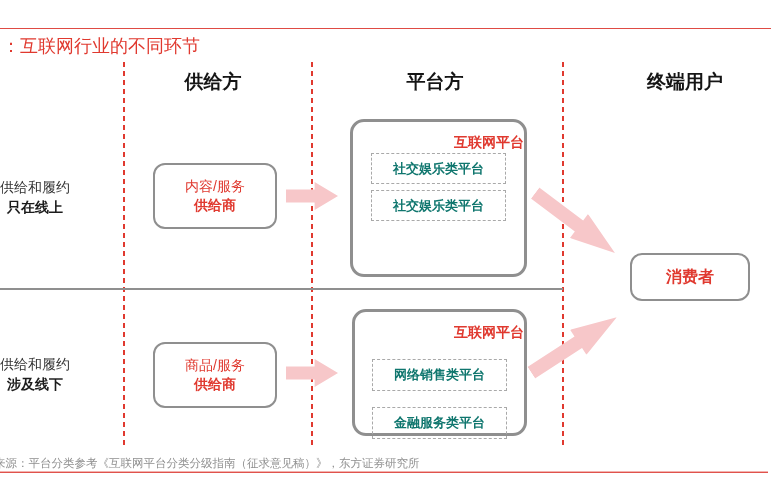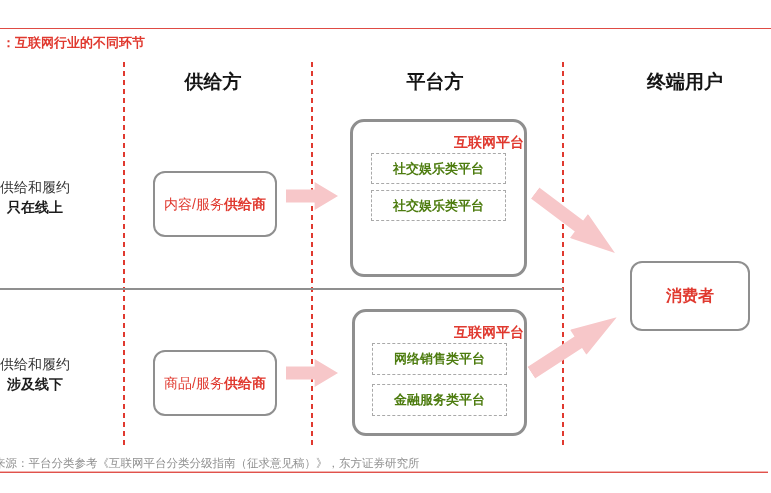--- a/index.html
+++ b/index.html
@@ -1,53 +1,53 @@
 <!DOCTYPE html>
 <html><head>
 <meta charset="utf-8">
 <style>
   html,body{margin:0;padding:0;background:#ffffff;}
   body{width:771px;height:493px;position:relative;overflow:hidden;
        font-family:"Liberation Sans","DejaVu Sans",sans-serif;}
   .abs{position:absolute;box-sizing:border-box;}
 
   .top-rule{top:28px;left:0;width:771px;height:1px;background:#df4b44;}
-  .fig-title{top:34px;left:2px;font-size:13px;font-weight:bold;color:#e0392f;white-space:nowrap;}
+  .fig-title{top:34px;left:2px;font-size:18px;font-weight:normal;color:#e0392f;white-space:nowrap;}
 
   .col-header{top:69px;width:200px;text-align:center;font-size:19px;font-weight:bold;color:#151515;}
   .ch1{left:113px;} .ch2{left:335px;} .ch3{left:585px;}
 
   .vline{top:62px;height:385px;width:2px;
          background:repeating-linear-gradient(to bottom,#e0392f 0 5px,transparent 5px 9px);}
   .v1{left:123px;} .v2{left:311px;} .v3{left:562px;}
 
   .h-divider{top:288px;left:0;width:563px;height:1.5px;background:#8f8f8f;}
 
   .row-label{left:-9px;width:88px;text-align:center;font-size:14px;color:#333;line-height:20px;white-space:nowrap;}
   .rl1{top:177px;} .rl2{top:354px;}
   .row-label .l2{font-weight:bold;color:#1c1c1c;}
 
   .gbox{border:2.5px solid #8f8f8f;border-radius:12px;background:#fff;
-        display:flex;flex-direction:row;align-items:center;justify-content:center;margin-top:8px;}
+        display:flex;flex-direction:column;align-items:center;justify-content:center;}
   .supplier{left:153px;width:124px;height:66px;font-size:14px;color:#e0392f;line-height:19px;text-align:center;}
   .sb1{top:163px;} .sb2{top:342px;}
   .supplier .l2{font-weight:bold;}
 
   .pbox{border:3px solid #8f8f8f;border-radius:14px;background:#fff;}
   .pb1{left:350px;top:119px;width:177px;height:158px;}
   .pb2{left:352px;top:309px;width:175px;height:127px;}
   .pbox-title{margin-top:9px;text-align:right;font-size:14px;font-weight:bold;color:#e0392f;line-height:22px;}
   .pitem{width:135px;height:31px;margin:0 auto 6px auto;border:1.5px dashed #a9a9a9;
          display:flex;align-items:center;justify-content:center;
-         font-size:13px;font-weight:bold;color:#4d7c0f;box-sizing:border-box;}
+         font-size:13px;font-weight:bold;color:#0f766e;box-sizing:border-box;}
   .pb1 .pitem:first-of-type{margin-top:3px;}
-  .pb2 .pitem{height:32px;margin-bottom:9px;}
+  .pb2 .pitem{height:32px;margin-bottom:9px;margin-top:16px;}
   .pb2 .pitem:first-of-type{margin-top:3px;}
 
-  .consumer{left:630px;top:253px;width:120px;height:70px;font-size:16px;font-weight:bold;color:#e0392f;}
+  .consumer{left:630px;top:253px;width:120px;height:48px;font-size:16px;font-weight:bold;color:#e0392f;}
 
   .block-arrow{background:#f7c7c9;
      clip-path:polygon(0 27%,55% 27%,55% 0,100% 50%,55% 100%,55% 73%,0 73%);}
   .ha1{left:286px;top:182px;width:52px;height:28px;}
   .ha2{left:286px;top:359px;width:52px;height:28px;}
   .da1{left:525px;top:208px;width:100px;height:30px;transform:rotate(37deg);transform-origin:50% 50%;}
   .da2{left:523px;top:330px;width:102px;height:30px;transform:rotate(-33deg);transform-origin:50% 50%;}
 
   .source{top:456px;left:-6px;font-size:11.5px;color:#8f8f8f;white-space:nowrap;}
   .bottom-rule{top:471px;left:0;width:768px;height:2px;

